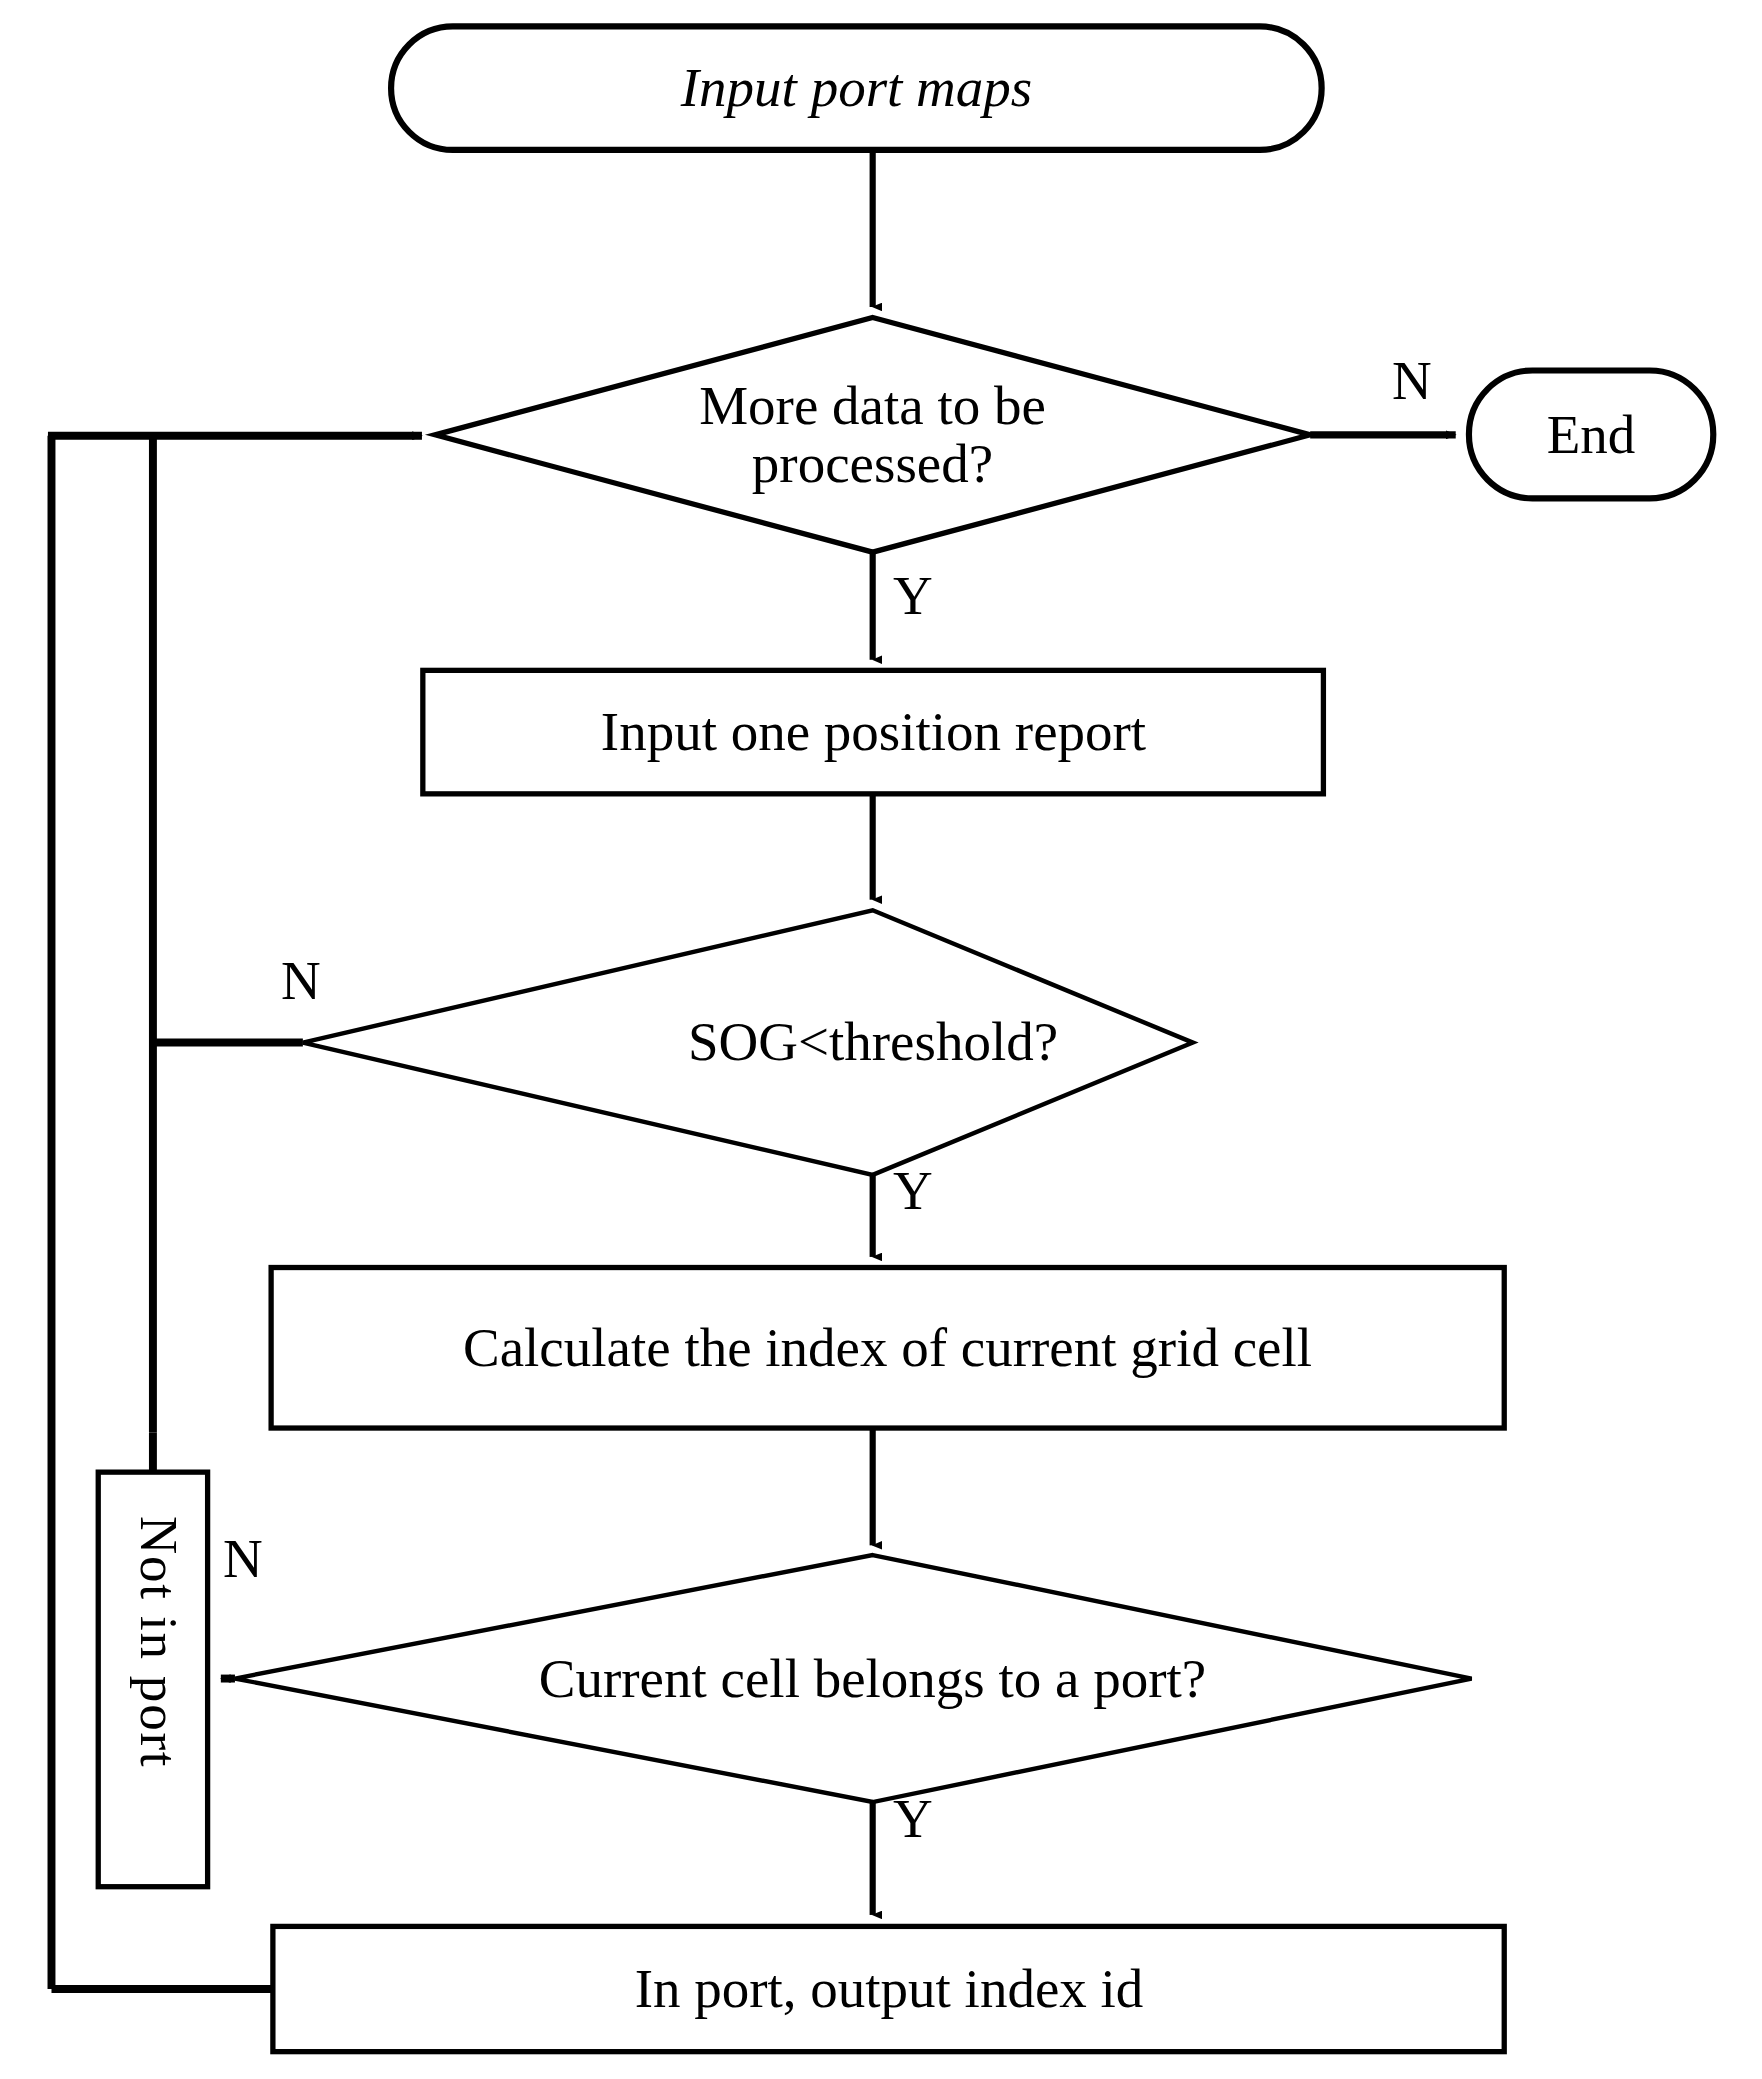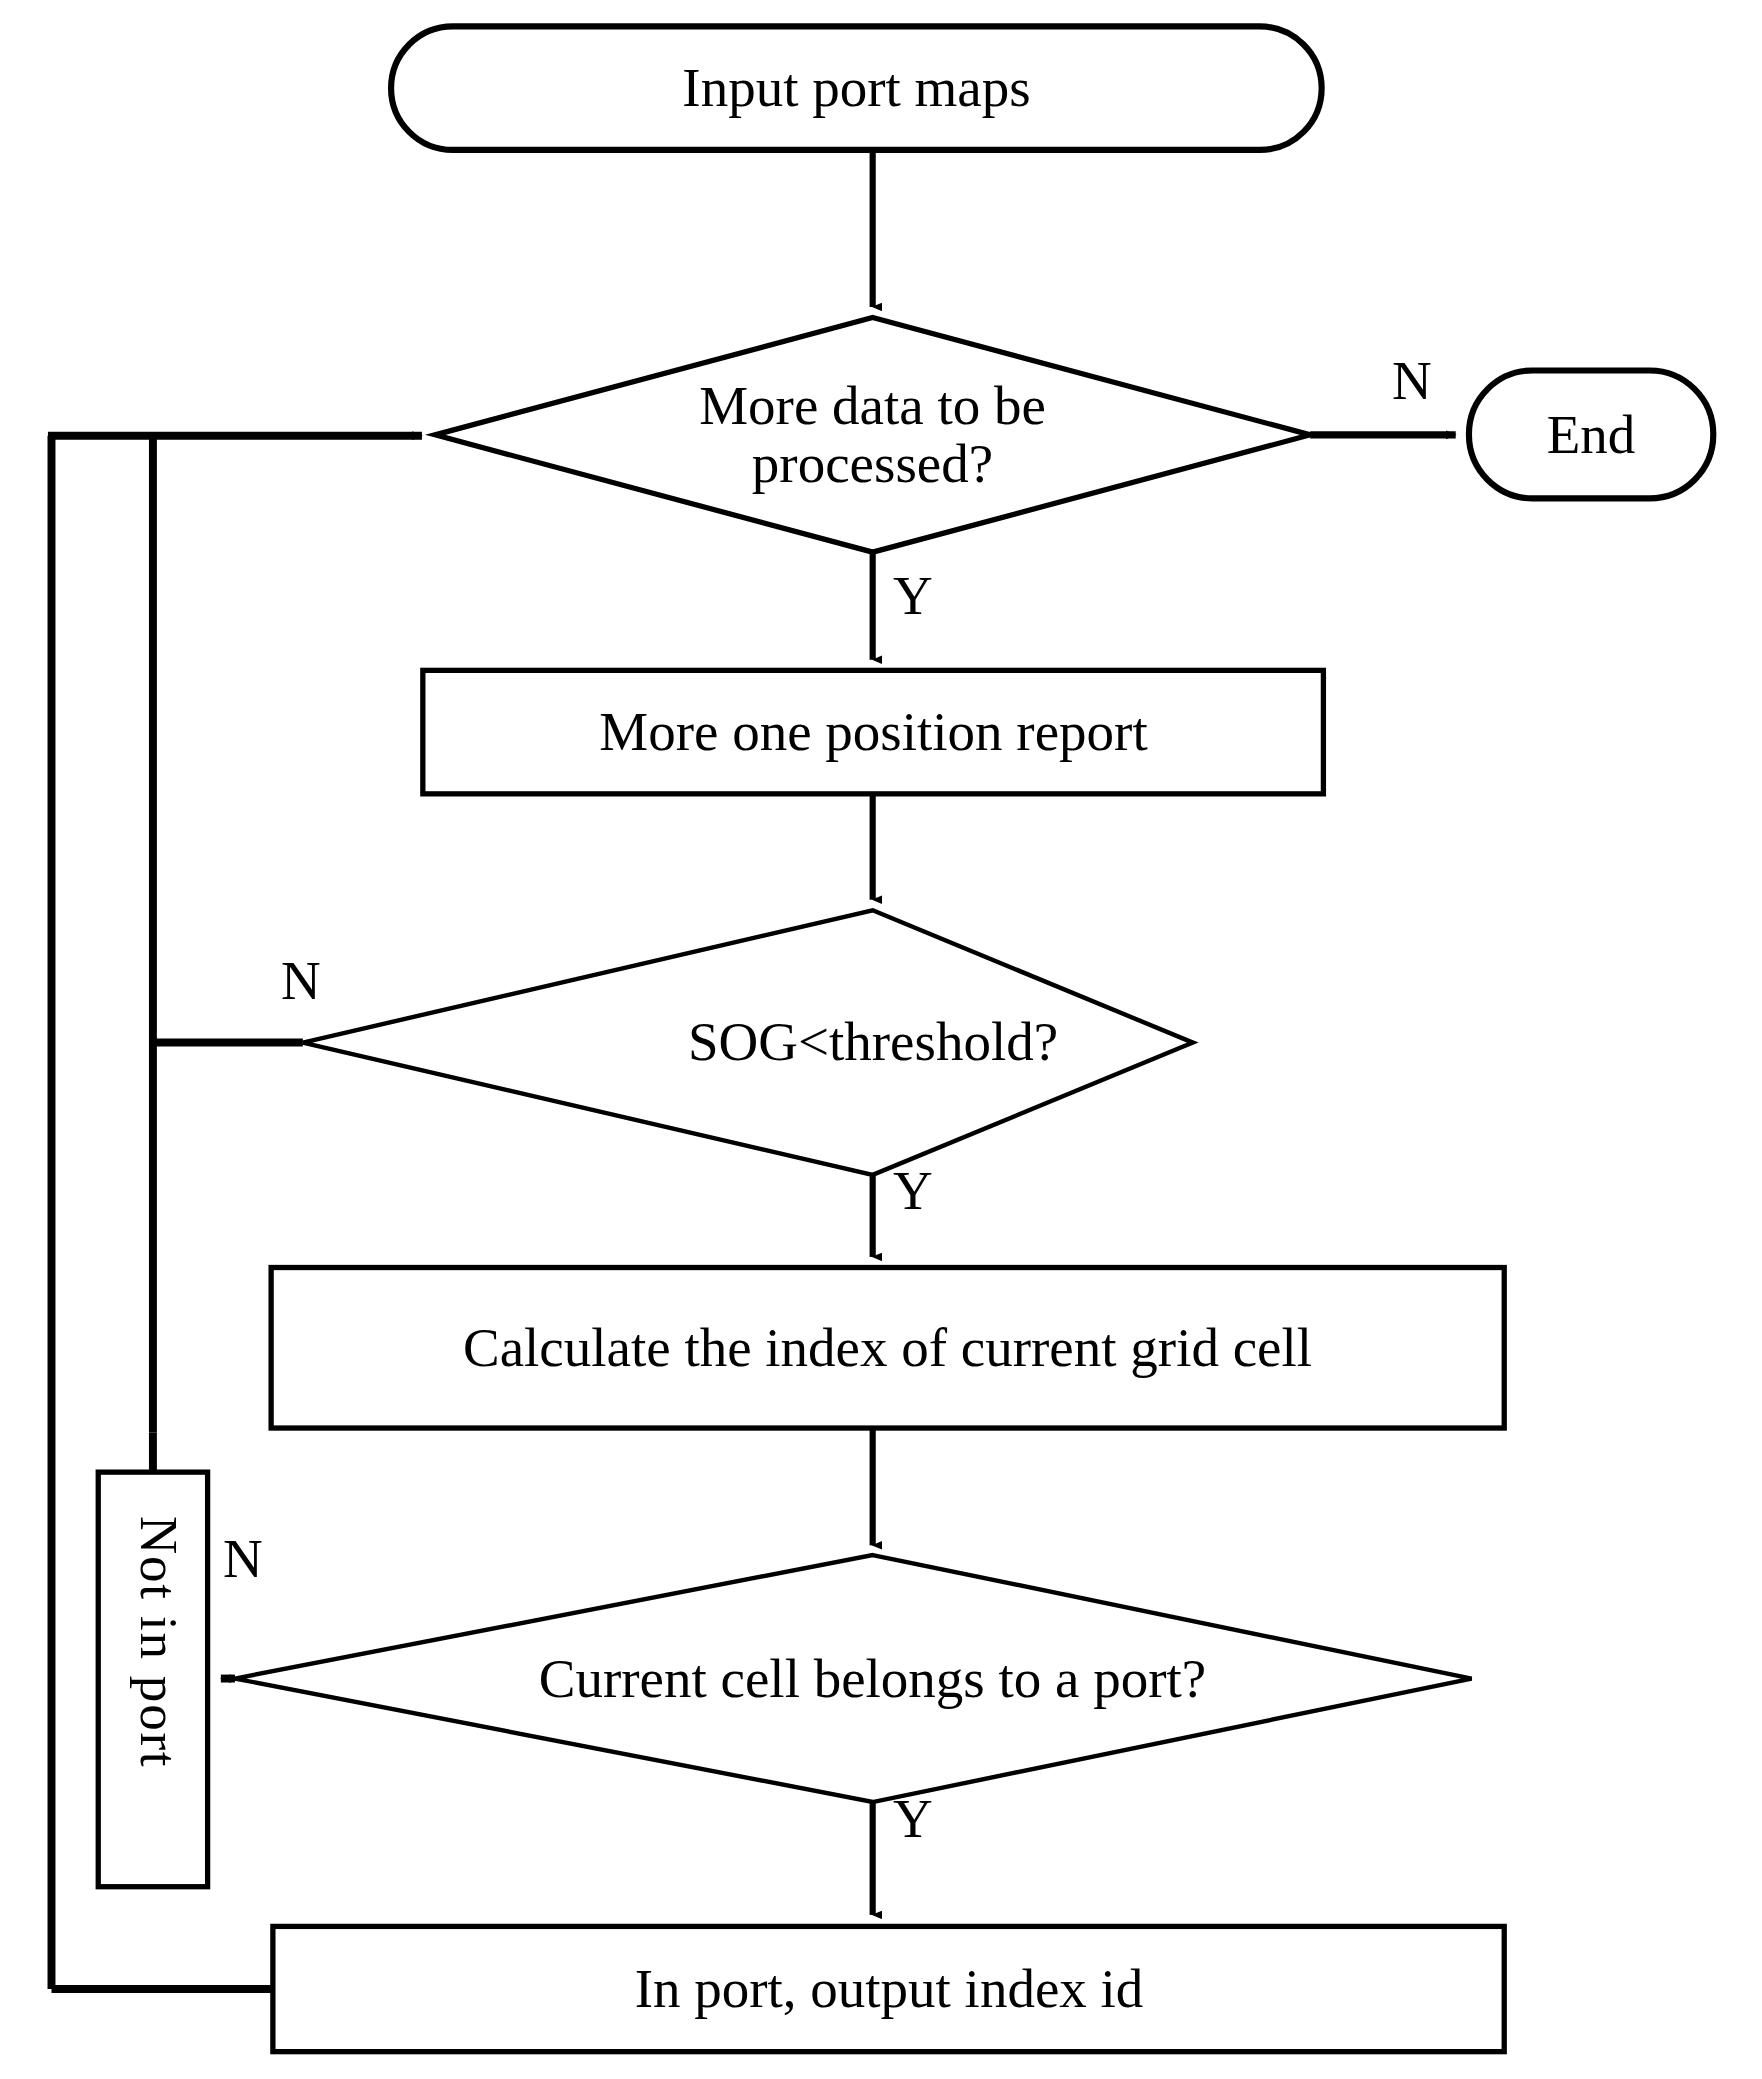--- a/index.html
+++ b/index.html
@@ -106,28 +106,28 @@
 
       <rect x="309" y="2184" width="1396" height="142" fill="#ffffff" stroke="#000000" stroke-width="6"></rect>
 
       <line x1="309" y1="2255" x2="58" y2="2255" stroke-width="9"></line>
       <line x1="58" y1="2255" x2="58" y2="494" stroke-width="9"></line>
       <line x1="54" y1="494" x2="478" y2="494" stroke-width="9" marker-end="url(#arrowRight)"></line>
 
     </g>
   </svg>
 
-  <div class="node-text" style="left:391px; top:26.5px; width:931px; height:124px; font-size:55px;">Input port maps</div>
+  <div class="node-text" style="left:391px; top:26.5px; width:931px; height:124px; font-size:55px;font-style:italic;">Input port maps</div>
 
   <div class="node-text" style="left:546px; top:331px; width:653px; height:208px; font-size:55px;">More data to be
 processed?</div>
 
   <div class="node-text" style="left:1469px; top:371px; width:244px; height:128px; font-size:55px;">End</div>
 
-  <div class="node-text" style="left:423px; top:670px; width:901px; height:124px; font-size:55px;">More one position report</div>
+  <div class="node-text" style="left:423px; top:670px; width:901px; height:124px; font-size:55px;">Input one position report</div>
 
   <div class="node-text" style="left:520px; top:988px; width:706px; height:109px; font-size:55px;font-family:Liberation Serif, serif;">SOG&lt;threshold?</div>
 
   <div class="node-text" style="left:271px; top:1268px; width:1233px; height:161px; font-size:55px;">Calculate the index of current grid cell</div>
 
   <div class="node-text" style="left:299px; top:1625px; width:1147px; height:109px; font-size:55px;text-align:center;">Current cell belongs to a port?</div>
 
   <div class="vert-label" style="left:120px; top:1516px; width:65px; height:335px; font-size:53px;">Not in port</div>
 
   <div class="node-text" style="left:273px; top:1927px; width:1232px; height:125px; font-size:55px;">In port, output index id</div>

